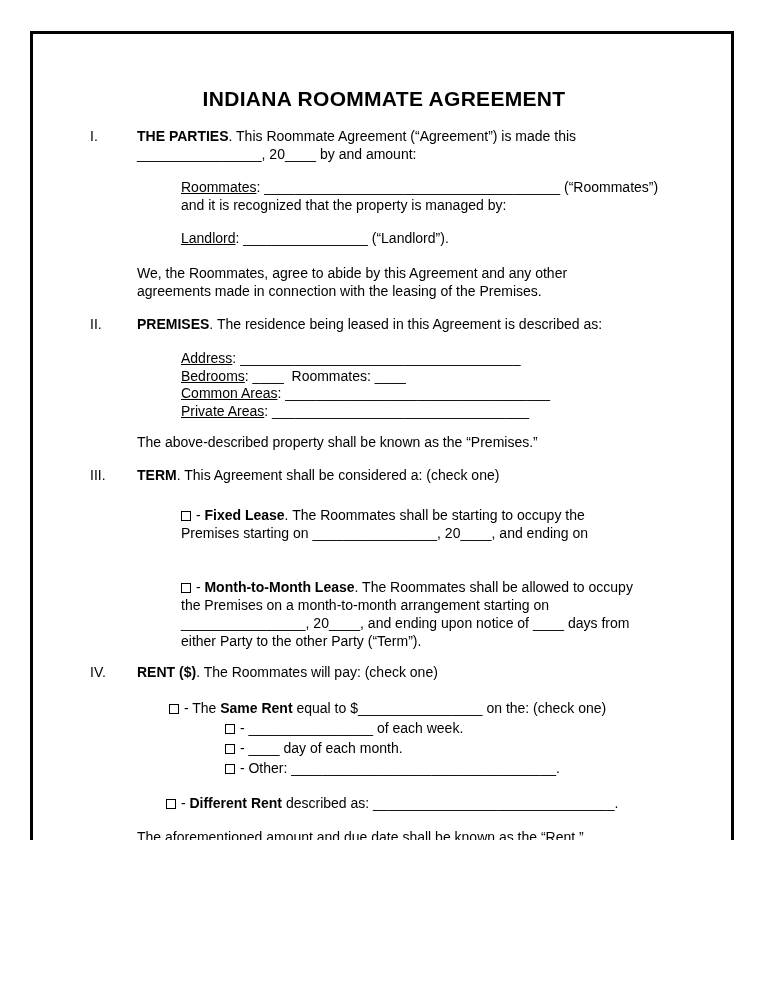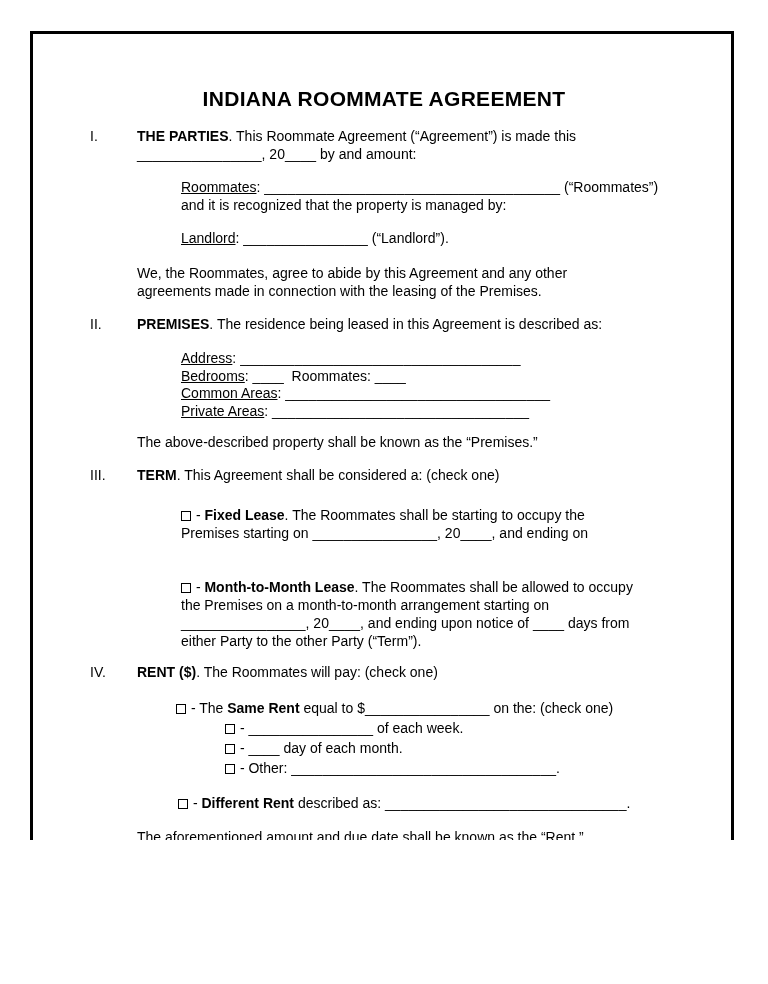--- a/index.html
+++ b/index.html
@@ -48,25 +48,25 @@
   <div class="ln" style="left:137px;top:466px"><span class="b">TERM</span><span>. This Agreement shall be considered a: (check one)</span></div>
   <div class="ln" style="left:181px;top:506px"><span class="cb"></span><span> - </span><span class="b">Fixed Lease</span><span>. The Roommates shall be starting to occupy the</span></div>
   <div class="ln" style="left:181px;top:524px">Premises starting on ________________, 20____, and ending on</div>
   <div class="ln" style="left:181px;top:578px"><span class="cb"></span><span> - </span><span class="b">Month-to-Month Lease</span><span>. The Roommates shall be allowed to occupy</span></div>
   <div class="ln" style="left:181px;top:596px">the Premises on a month-to-month arrangement starting on</div>
   <div class="ln" style="left:181px;top:614px">________________, 20____, and ending upon notice of ____ days from</div>
   <div class="ln" style="left:181px;top:632px">either Party to the other Party (“Term”).</div>
 
   <div class="ln" style="left:90px;top:663px">IV.</div>
   <div class="ln" style="left:137px;top:663px"><span class="b">RENT ($)</span><span>. The Roommates will pay: (check one)</span></div>
-  <div class="ln" style="left:176px;top:699px"><span class="cb"></span><span> - The </span><span class="b">Same Rent</span><span> equal to $________________ on the: (check one)</span></div>
+  <div class="ln" style="left:169px;top:699px"><span class="cb"></span><span> - The </span><span class="b">Same Rent</span><span> equal to $________________ on the: (check one)</span></div>
   <div class="ln" style="left:225px;top:719px"><span class="cb"></span><span> - ________________ of each week.</span></div>
   <div class="ln" style="left:225px;top:739px"><span class="cb"></span><span> - ____ day of each month.</span></div>
   <div class="ln" style="left:225px;top:759px"><span class="cb"></span><span> - Other: __________________________________.</span></div>
-  <div class="ln" style="left:178px;top:794px"><span class="cb"></span><span> - </span><span class="b">Different Rent</span><span> described as: _______________________________.</span></div>
+  <div class="ln" style="left:166px;top:794px"><span class="cb"></span><span> - </span><span class="b">Different Rent</span><span> described as: _______________________________.</span></div>
   <div class="ln" style="left:137px;top:828px">The aforementioned amount and due date shall be known as the “Rent.”</div>
 
   <div class="footer">
     <svg width="25" height="27" viewBox="0 0 25 27">
       <rect x="0.5" y="10.5" width="14.5" height="14.5" rx="3" fill="#a87ff0"></rect>
       <rect x="9" y="1.5" width="14.5" height="14.5" rx="3" fill="#4f8cf7"></rect>
       <path d="M9 16 L9 9 L16 16 Z" fill="#8ab5fa"></path>
     </svg>
     <div><span class="brand">FreeTemplates</span><span class="brand-suffix">.com</span></div>
   </div>

